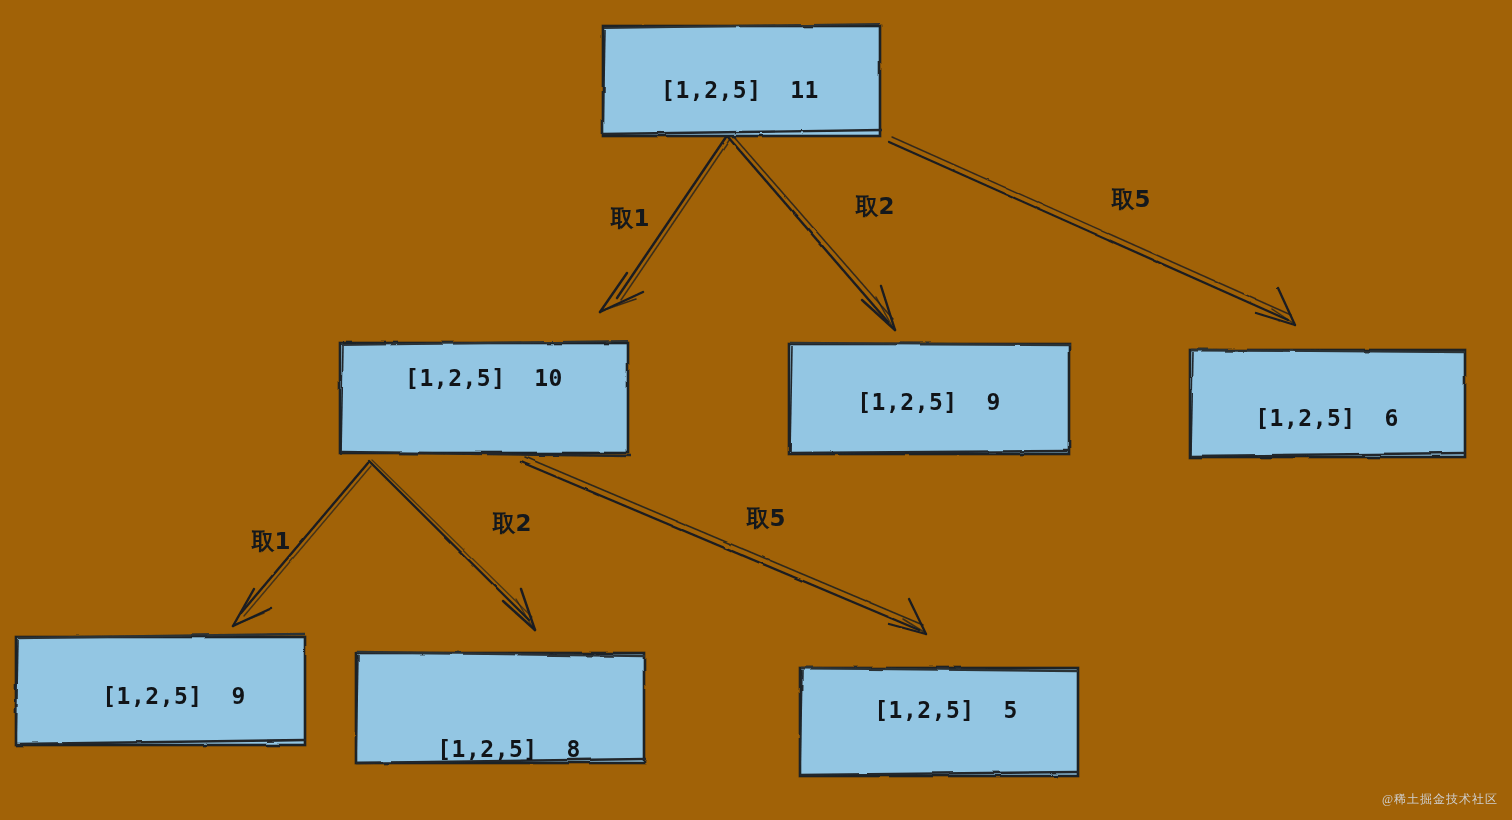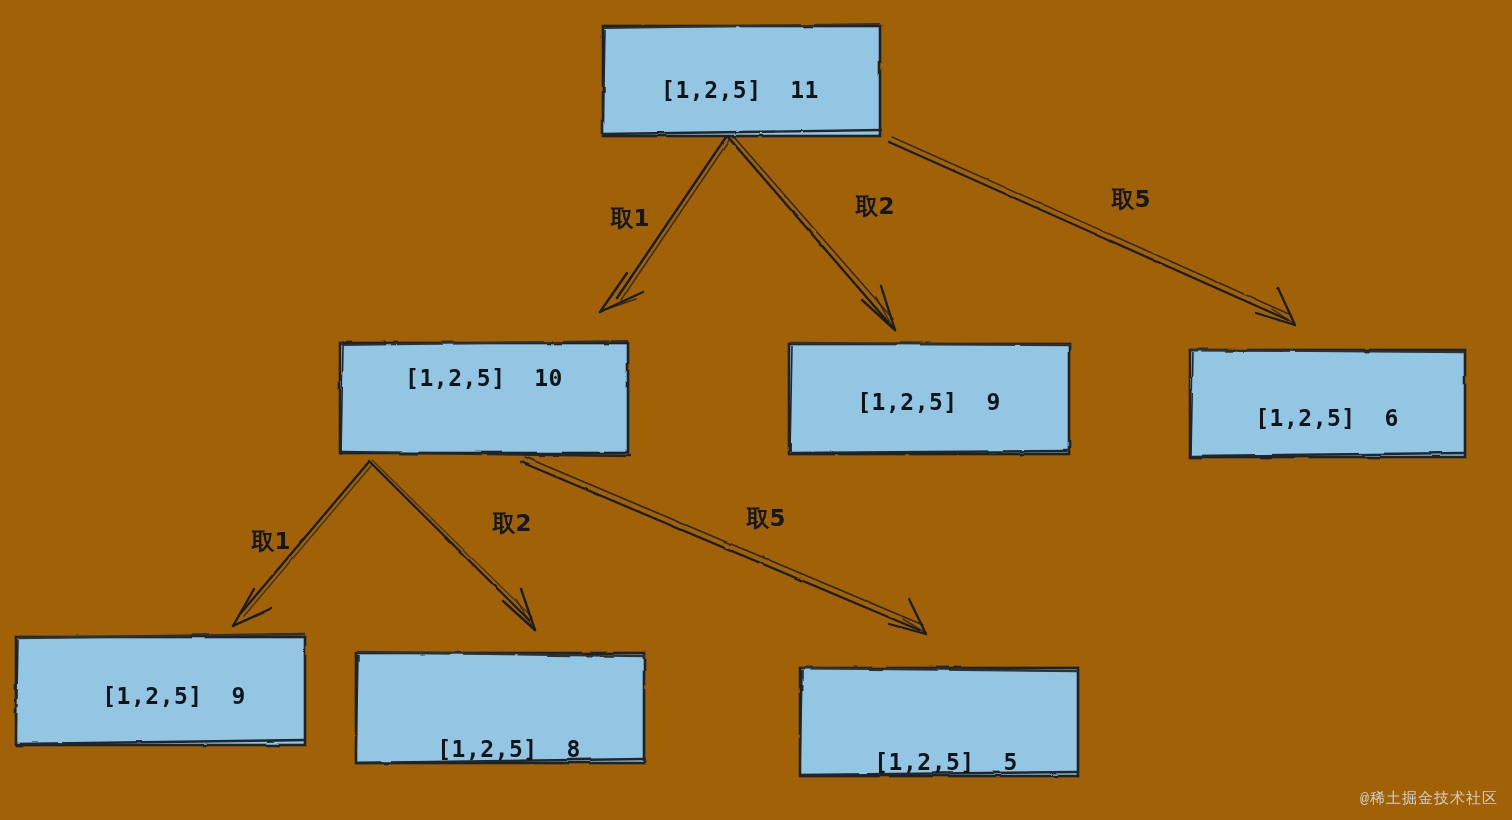--- a/index.html
+++ b/index.html
@@ -39,22 +39,22 @@
     font-size: 23px;
     font-weight: 700;
     color: #14181c;
     white-space: pre;
     transform: translate(-50%, -50%);
   }
   .watermark {
     position: absolute;
     right: 14px;
     bottom: 12px;
-    font-family: Liberation Mono, monospace;
-    font-size: 15px;
+    font-family: Liberation Serif, serif;
+    font-size: 12px;
     color: #cfcfcf;
     letter-spacing: 1px;
     white-space: pre;
   }
 </style>
 </head>
 <body>
 
 <div id="canvas">
 
@@ -173,21 +173,21 @@
       </g>
     </g>
   </svg>
 
   <div class="node-label" style="left:740px; top:90px;">[1,2,5]  11</div>
   <div class="node-label" style="left:484px; top:378px;">[1,2,5]  10</div>
   <div class="node-label" style="left:929px; top:402px;">[1,2,5]  9</div>
   <div class="node-label" style="left:1327px; top:406px;margin-top:12px;">[1,2,5]  6</div>
   <div class="node-label" style="left:174px; top:696px;">[1,2,5]  9</div>
   <div class="node-label" style="left:509px; top:749px;">[1,2,5]  8</div>
-  <div class="node-label" style="left:946px; top:762px;text-align:center;">[1,2,5]  5</div>
+  <div class="node-label" style="left:946px; top:710px;text-align:center;">[1,2,5]  5</div>
 
   <div class="edge-label" style="left:630px; top:218px;">取1</div>
   <div class="edge-label" style="left:875px; top:206px;">取2</div>
   <div class="edge-label" style="left:1131px; top:199px;">取5</div>
   <div class="edge-label" style="left:271px; top:541px;">取1</div>
   <div class="edge-label" style="left:512px; top:523px;">取2</div>
   <div class="edge-label" style="left:766px; top:518px;">取5</div>
 
   <div class="watermark">@稀土掘金技术社区</div>
 

